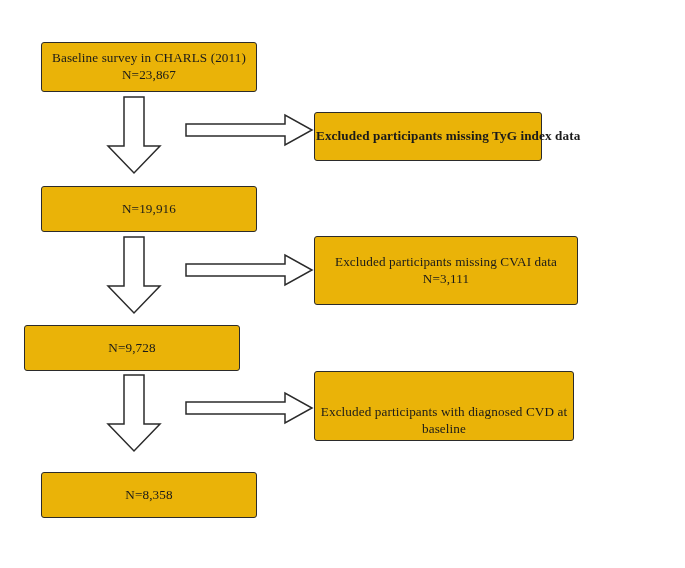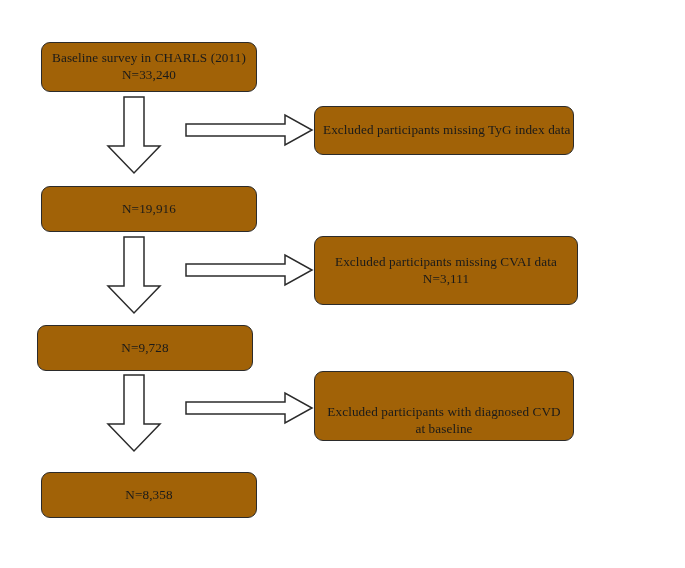--- a/index.html
+++ b/index.html
@@ -13,30 +13,30 @@
     height: 568px;
     background: #ffffff;
     overflow: hidden;
     font-family: "Liberation Serif", "DejaVu Serif", serif;
     color: #1a1a1a;
   }
   .node {
     position: absolute;
     box-sizing: border-box;
     border: 1.4px solid #2b2b2b;
-    border-radius: 9px;
-    background: #a16207;
+    border-radius: 3px;
+    background: #eab308;
     display: flex;
     align-items: center;
     justify-content: center;
     text-align: center;
     line-height: 1.28;
     font-size: 13.2px;
     letter-spacing: 0.1px;
-    padding: 2px 8px;
+    padding: 2px 1px;
   }
   .node .lines {
     width: 100%;
   }
   .node .ln {
     display: block;
     white-space: nowrap;
   }
   .node.wrapbox .ln {
     white-space: normal;
@@ -57,37 +57,37 @@
   }
 </style>
 </head>
 <body>
 
 <div id="canvas">
 
   <div class="node" style="left:41px; top:42px; width:216px; height:50px;">
     <span class="lines">
       <span class="ln">Baseline survey in CHARLS (2011)</span>
-      <span class="ln">N=33,240</span>
+      <span class="ln">N=23,867</span>
     </span>
   </div>
 
   <div class="arrow-v" style="left:104px; top:96px; width:60px; height:78px;">
     <svg width="60" height="78" viewBox="0 0 60 78" aria-hidden="true">
       <polygon class="blockarrow" points="20,1 40,1 40,50 56,50 30,77 4,50 20,50"></polygon>
     </svg>
   </div>
 
   <div class="arrow-h" style="left:185px; top:114px; width:128px; height:32px;">
     <svg width="128" height="32" viewBox="0 0 128 32" aria-hidden="true">
       <polygon class="blockarrow" points="1,10 100,10 100,1 127,16 100,31 100,22 1,22"></polygon>
     </svg>
   </div>
 
-  <div class="node" style="left:314px; top:106px; width:260px; height:49px;">
+  <div class="node" style="left:314px; top:112px; width:228px; height:49px;font-weight:bold;">
     <span class="lines">
       <span class="ln">Excluded participants missing TyG index data</span>
     </span>
   </div>
 
   <div class="node" style="left:41px; top:186px; width:216px; height:46px;">
     <span class="lines">
       <span class="ln">N=19,916</span>
     </span>
   </div>
@@ -104,21 +104,21 @@
     </svg>
   </div>
 
   <div class="node" style="left:314px; top:236px; width:264px; height:69px;">
     <span class="lines">
       <span class="ln">Excluded participants missing CVAI data</span>
       <span class="ln">N=3,111</span>
     </span>
   </div>
 
-  <div class="node" style="left:37px; top:325px; width:216px; height:46px;text-align:center;">
+  <div class="node" style="left:24px; top:325px; width:216px; height:46px;text-align:center;">
     <span class="lines">
       <span class="ln">N=9,728</span>
     </span>
   </div>
 
   <div class="arrow-v" style="left:104px; top:374px; width:60px; height:78px;">
     <svg width="60" height="78" viewBox="0 0 60 78" aria-hidden="true">
       <polygon class="blockarrow" points="20,1 40,1 40,50 56,50 30,77 4,50 20,50"></polygon>
     </svg>
   </div>

